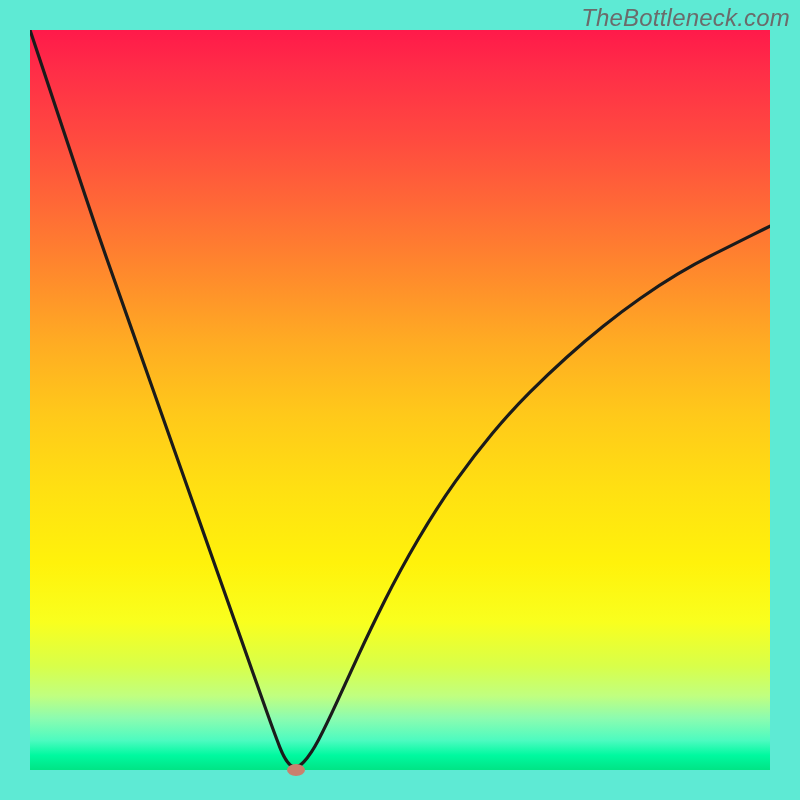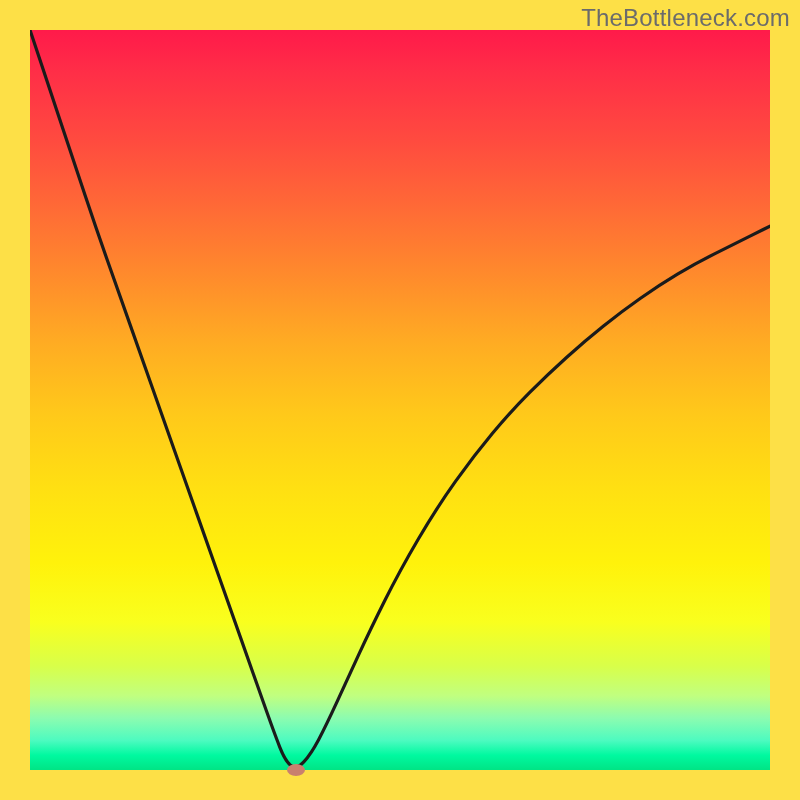--- a/index.html
+++ b/index.html
@@ -8,21 +8,22 @@
     width: 800px;
     height: 800px;
     background: #000000;
     overflow: hidden;
     font-family: Arial, Helvetica, sans-serif;
   }
   .chart-container {
     position: relative;
     width: 800px;
     height: 800px;
-    background: #fde047;
+    background: #5eead4;
+    font-style: italic;
   }
   .watermark {
     position: absolute;
     top: 4px;
     right: 10px;
     color: #6b6b6b;
     font-size: 24px;
     font-family: Arial, sans-serif;
     letter-spacing: 0.2px;
     z-index: 10;

